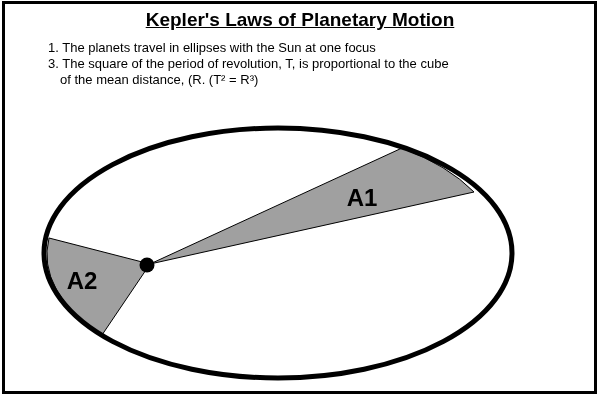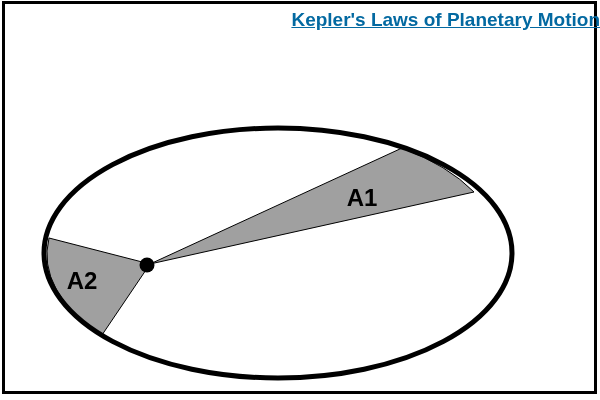--- a/index.html
+++ b/index.html
@@ -17,24 +17,24 @@
   #frame {
     position: absolute;
     left: 2px; top: 1px; right: 3px; bottom: 6px;
     border: 3px solid #000000;
     pointer-events: none;
   }
   #title {
     position: absolute;
     left: 0; top: 9px;
     width: 600px;
-    text-align: right;
+    text-align: center;
     font-size: 19px;
     font-weight: bold;
-    color: #0369a1;
+    color: #000000;
     text-decoration: underline;
     letter-spacing: 0px;
   }
   #laws {
     position: absolute;
     left: 48px; top: 40px;
     width: 470px;
     font-size: 13px;
     color: #000000;
     line-height: 16px;
@@ -58,20 +58,23 @@
 </head>
 <body>
 
 <div id="stage">
 
   <div id="frame"></div>
 
   <div id="title">Kepler's Laws of Planetary Motion</div>
 
   <div id="laws">
+    <div class="law-line">1. The planets travel in ellipses with the Sun at one focus</div>
+    <div class="law-line">3. The square of the period of revolution, T, is proportional to the cube</div>
+    <div class="law-line indent">of the mean distance, (R.  (T² = R³)</div>
   </div>
 
   <svg id="ellipse-svg" viewBox="0 0 600 400">
 
     <path d="M 150 264 L 402 148 A 234 125 0 0 1 474 192 Z" stroke="#000000" stroke-width="1" fill="#a0a0a0"></path>
 
     <path d="M 150 264 L 49 238 A 234 125 0 0 0 102 335 Z" stroke="#000000" stroke-width="1" fill="#a0a0a0"></path>
 
     <ellipse cx="278" cy="253" rx="234" ry="125" fill="none" stroke="#000000" stroke-width="5"></ellipse>
 

